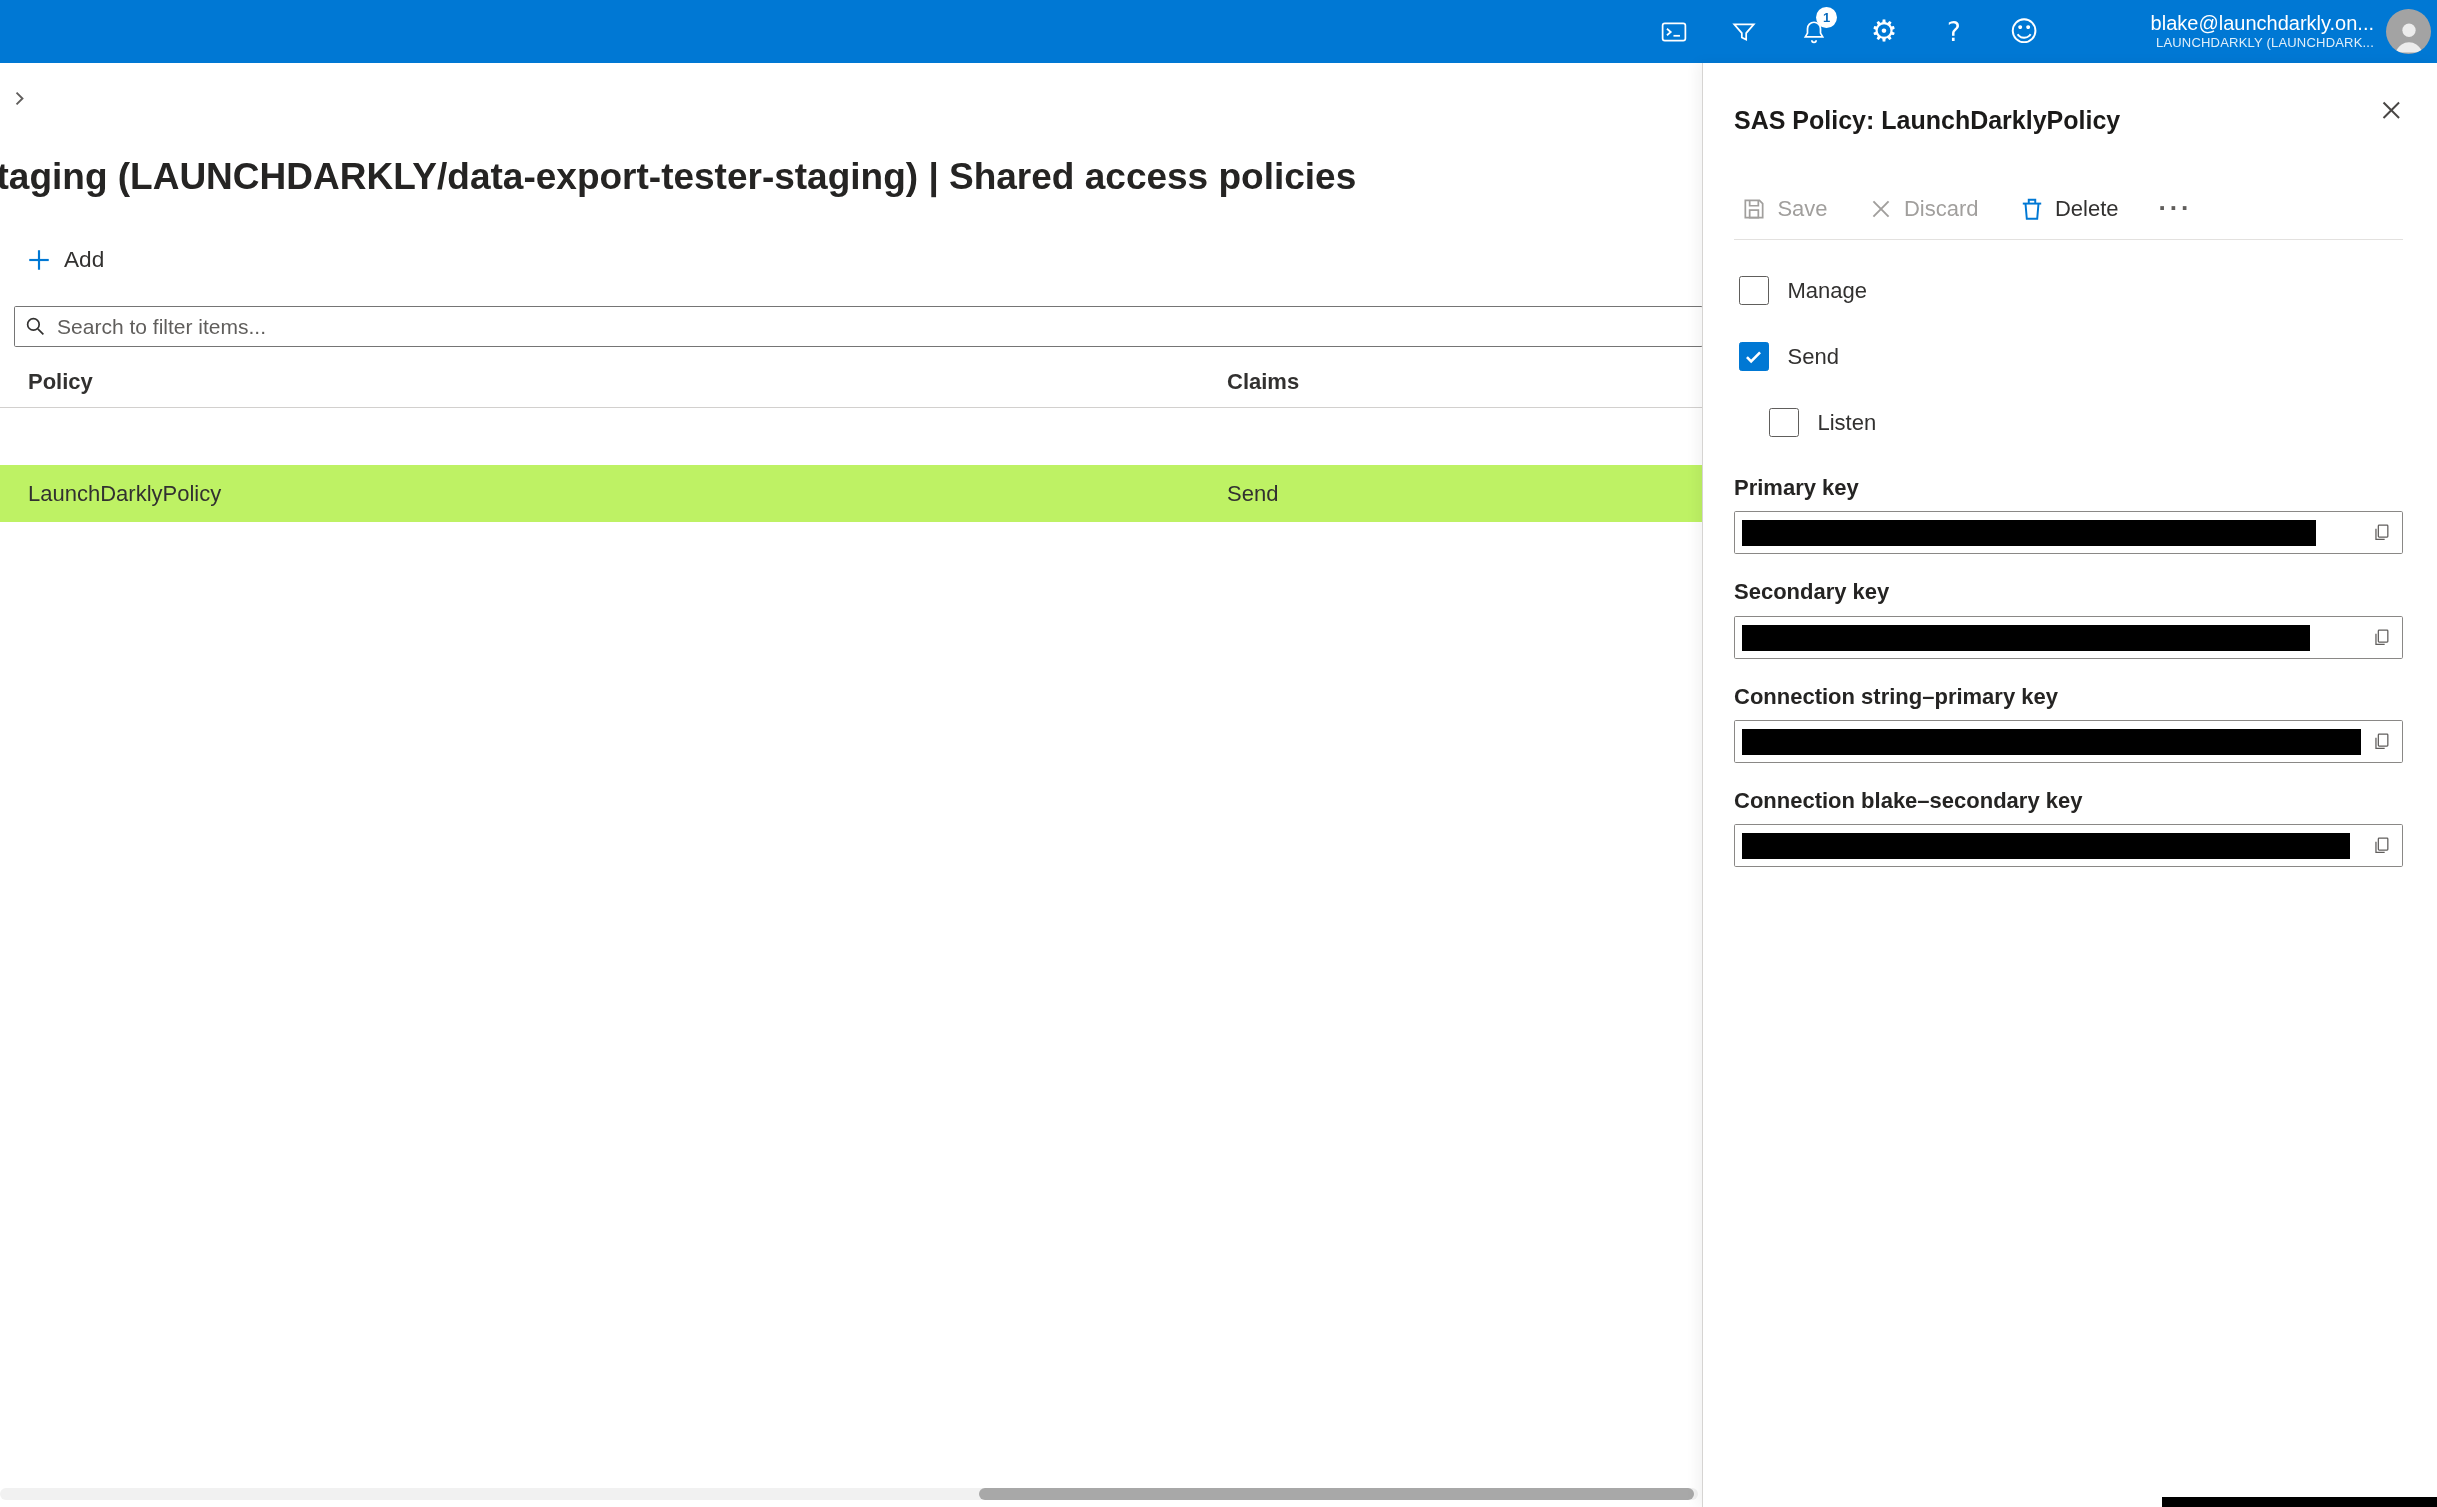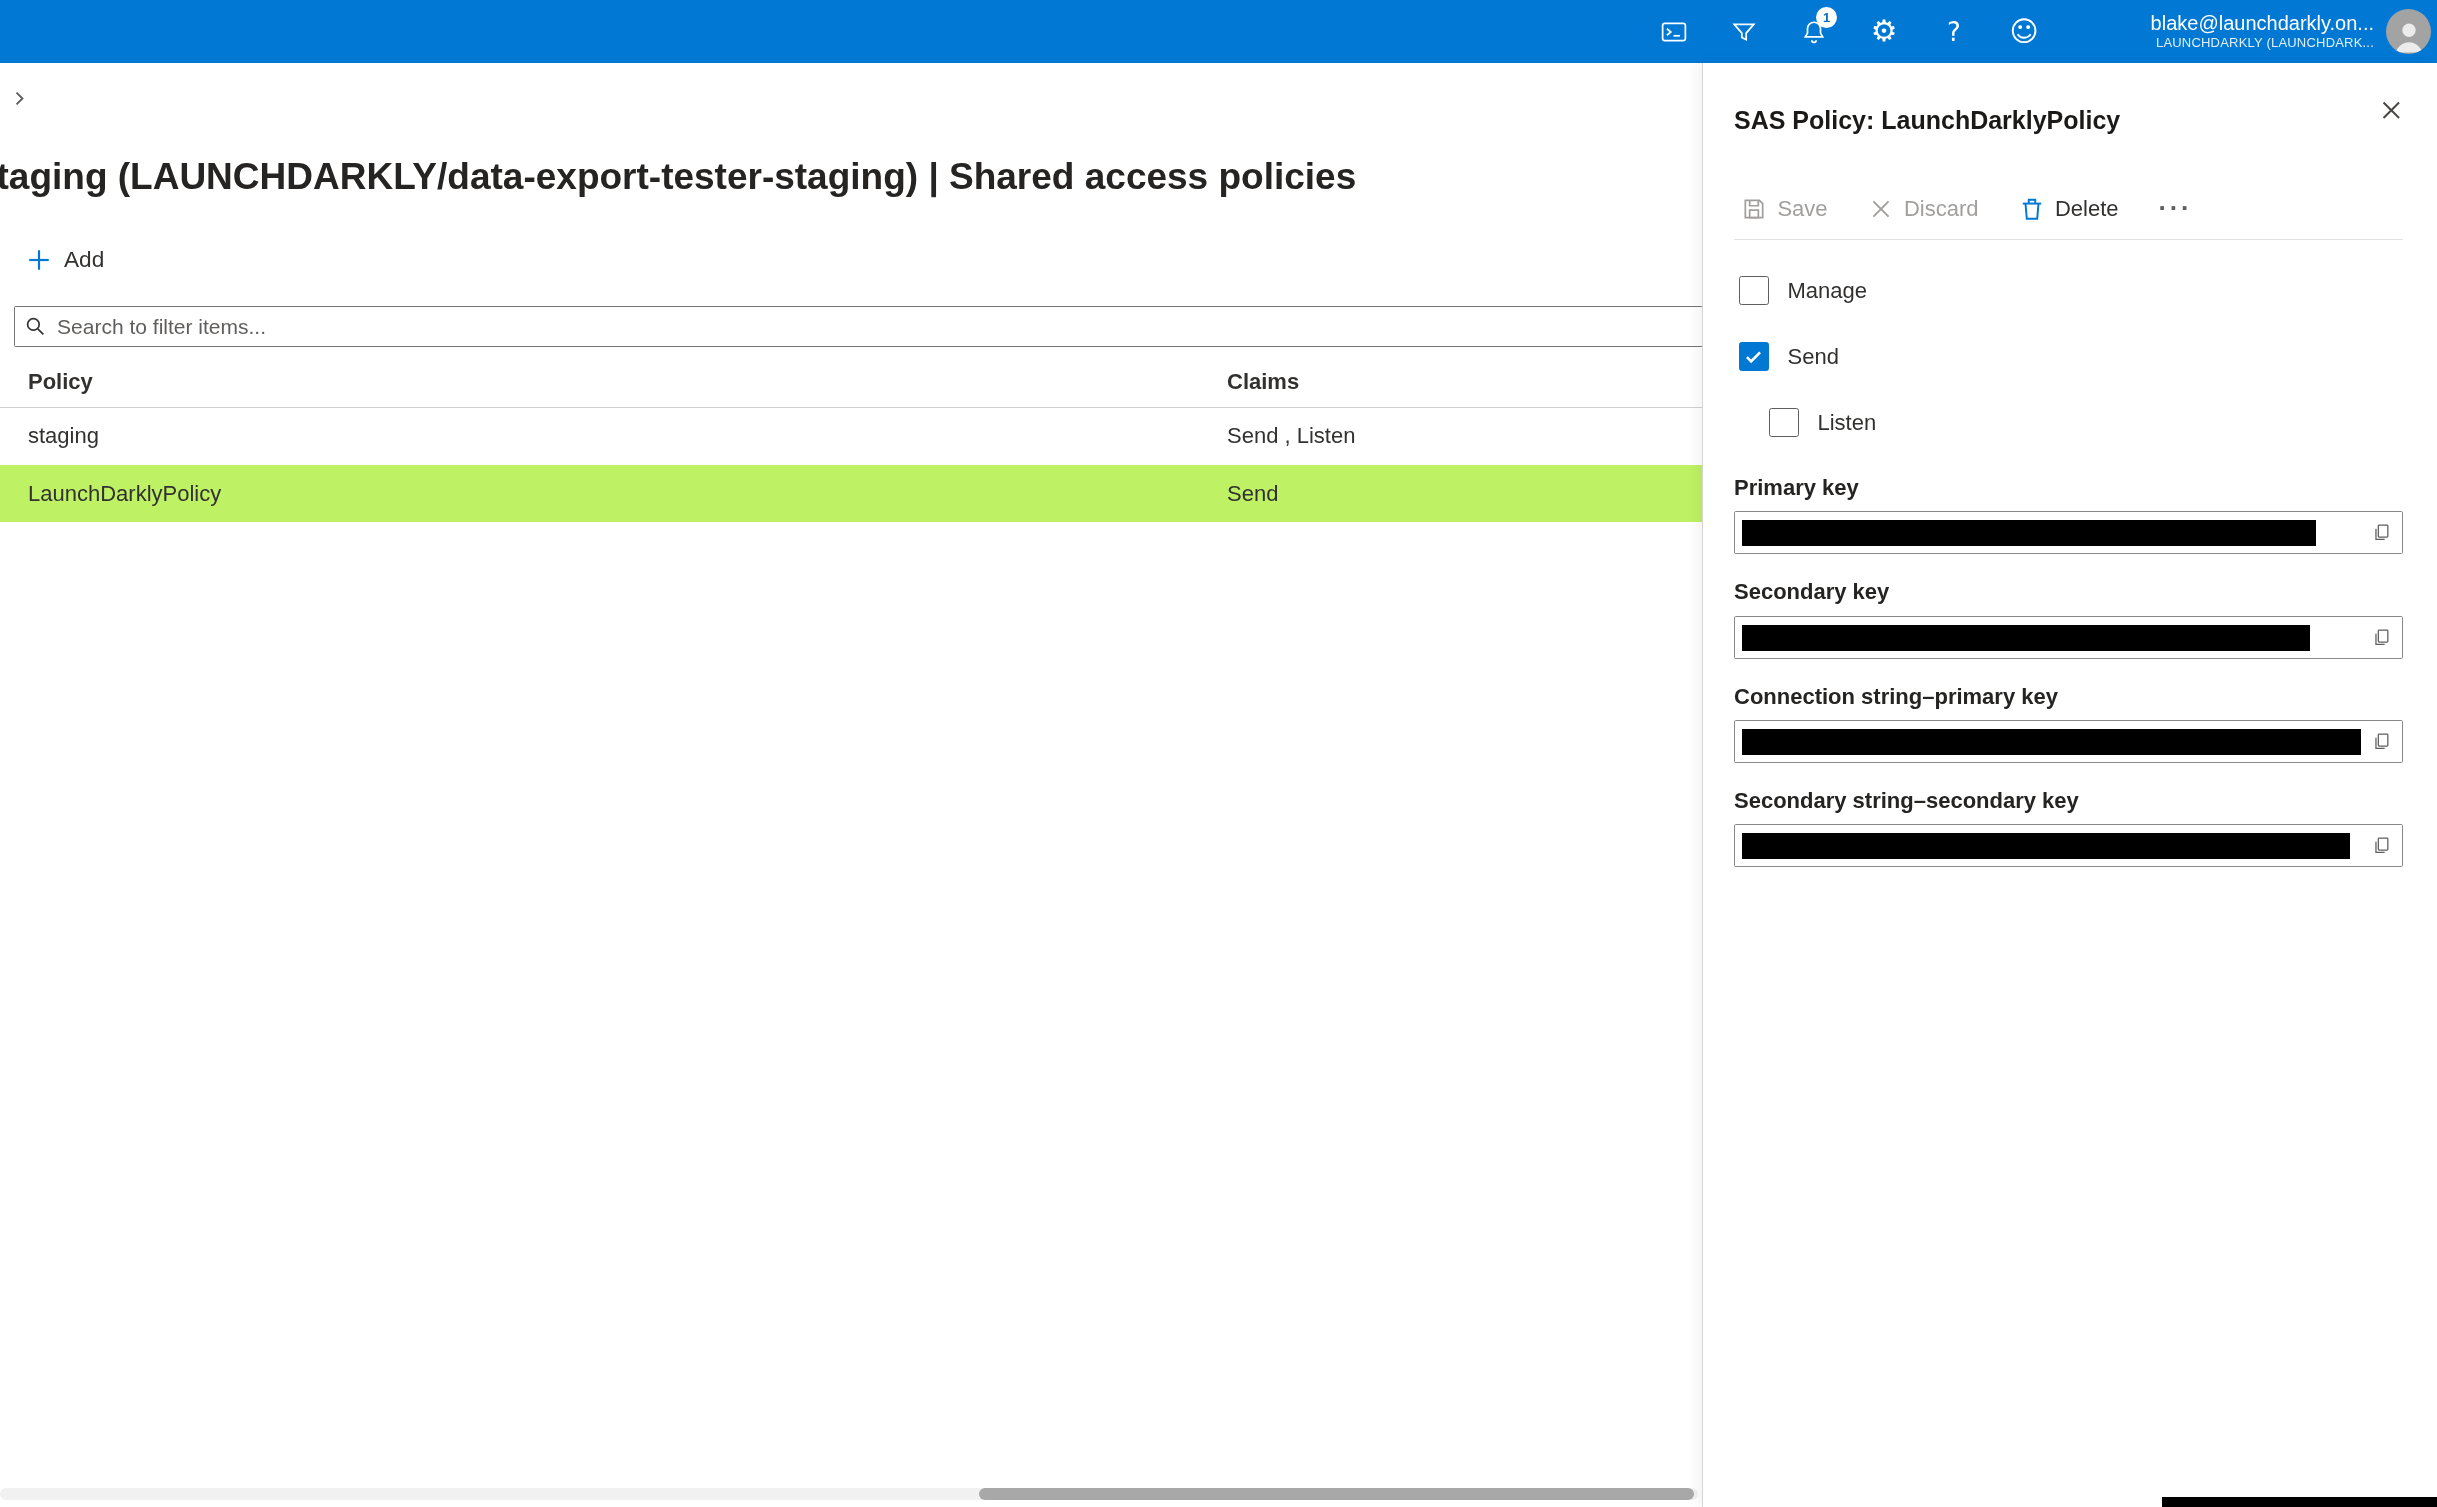--- a/index.html
+++ b/index.html
@@ -147,24 +147,20 @@
           <line x1="12.2" y1="12.2" x2="17.5" y2="17.5"></line>
         </svg>
       <input type="text" placeholder="Search to filter items..." style="">
     </div>
 
     <div class="table-header">
       <span class="th-policy">Policy</span>
       <span class="th-claims">Claims</span>
     </div>
 
-    <div class="t-row r1">
-      <span class="cell-policy">staging</span>
-      <span class="cell-claims">Send , Listen</span>
-    </div>
     <div class="t-row r2">
       <span class="cell-policy">LaunchDarklyPolicy</span>
       <span class="cell-claims">Send</span>
     </div>
 
     <div class="hscroll-track">
       <div class="hscroll-thumb"></div>
     </div>
   </main>
 
@@ -252,21 +248,21 @@
     <div class="key-input ki3">
       <div class="redacted-bar w3"></div>
       <button class="copy-btn">
         <svg viewBox="0 0 24 24" fill="none" stroke="currentColor" stroke-width="1.6">
             <rect x="8" y="3" width="12" height="15" rx="1"></rect>
             <path d="M5 7.5V21h11"></path>
           </svg>
       </button>
     </div>
 
-    <div class="field-label fl4">Secondary string–secondary key</div>
+    <div class="field-label fl4">Connection blake–secondary key</div>
     <div class="key-input ki4">
       <div class="redacted-bar w4"></div>
       <button class="copy-btn">
         <svg viewBox="0 0 24 24" fill="none" stroke="currentColor" stroke-width="1.6">
             <rect x="8" y="3" width="12" height="15" rx="1"></rect>
             <path d="M5 7.5V21h11"></path>
           </svg>
       </button>
     </div>
   </aside>

